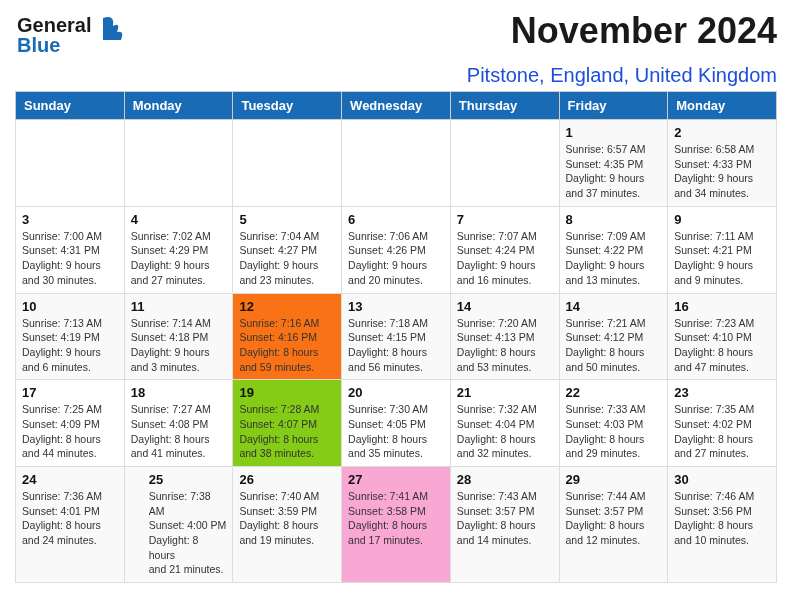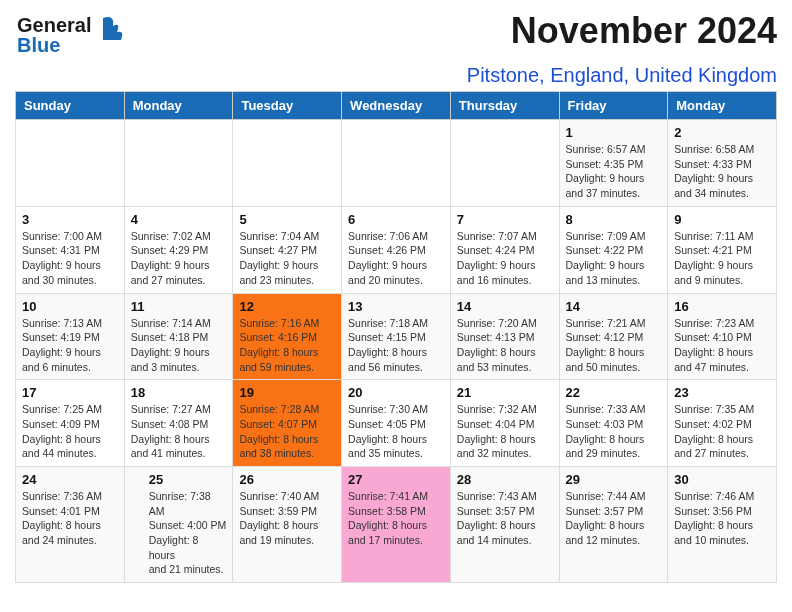--- a/index.html
+++ b/index.html
@@ -184,21 +184,21 @@
 Daylight: 8 hours
 and 44 minutes.</div>
           </td>
           <td style="background: rgb(255, 255, 255);">
             <span class="day-num">18</span>
             <div class="day-info" style="white-space: pre-line;">Sunrise: 7:27 AM
 Sunset: 4:08 PM
 Daylight: 8 hours
 and 41 minutes.</div>
           </td>
-          <td style="background: #f97316; margin-top: 40px;">
+          <td style="background: #84cc16; margin-top: 40px;">
             <span class="day-num">19</span>
             <div class="day-info" style="white-space: pre-line;">Sunrise: 7:28 AM
 Sunset: 4:07 PM
 Daylight: 8 hours
 and 38 minutes.</div>
           </td>
           <td style="background: rgb(255, 255, 255);">
             <span class="day-num">20</span>
             <div class="day-info" style="white-space: pre-line;">Sunrise: 7:30 AM
 Sunset: 4:05 PM

